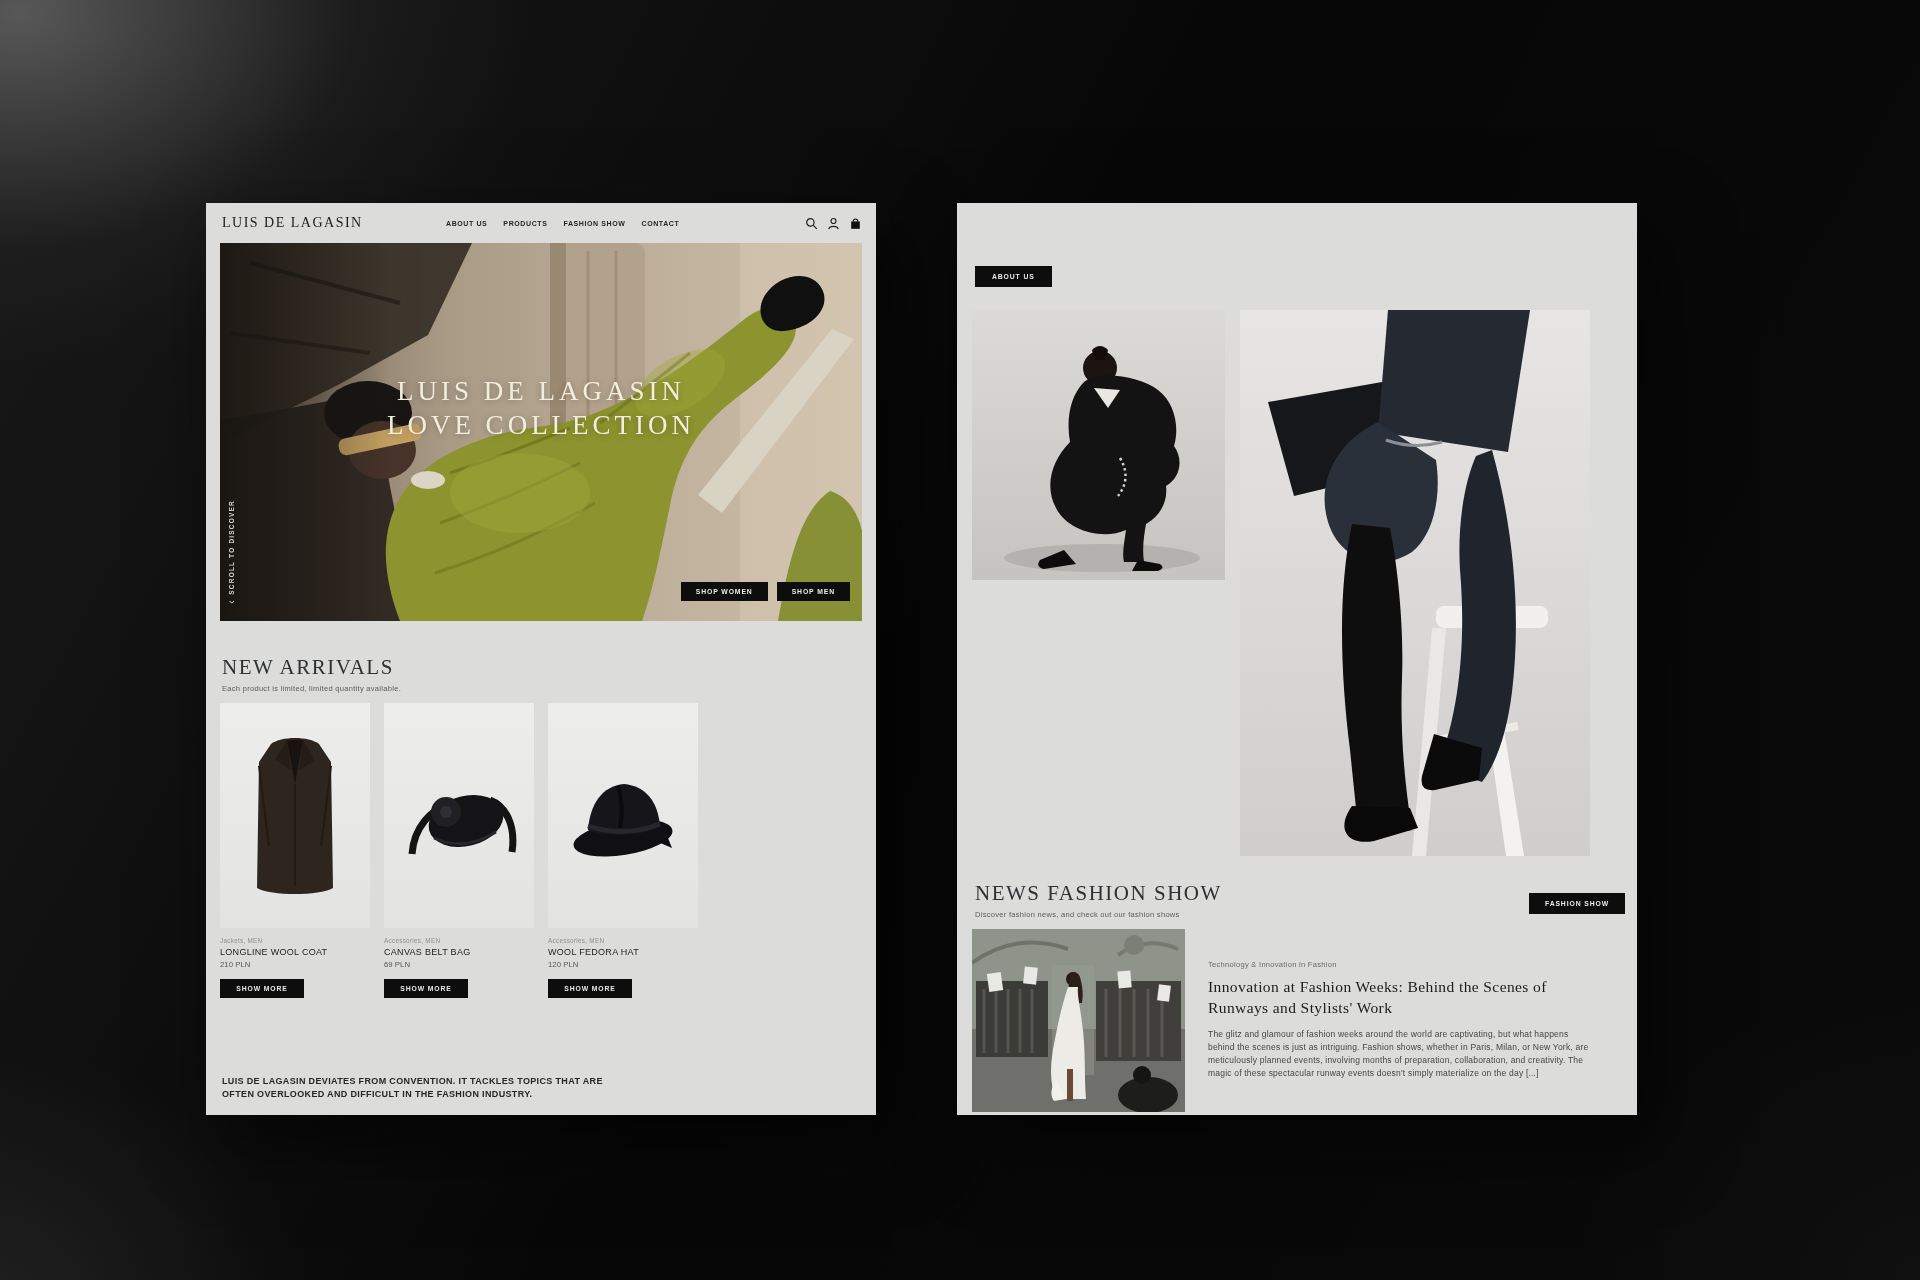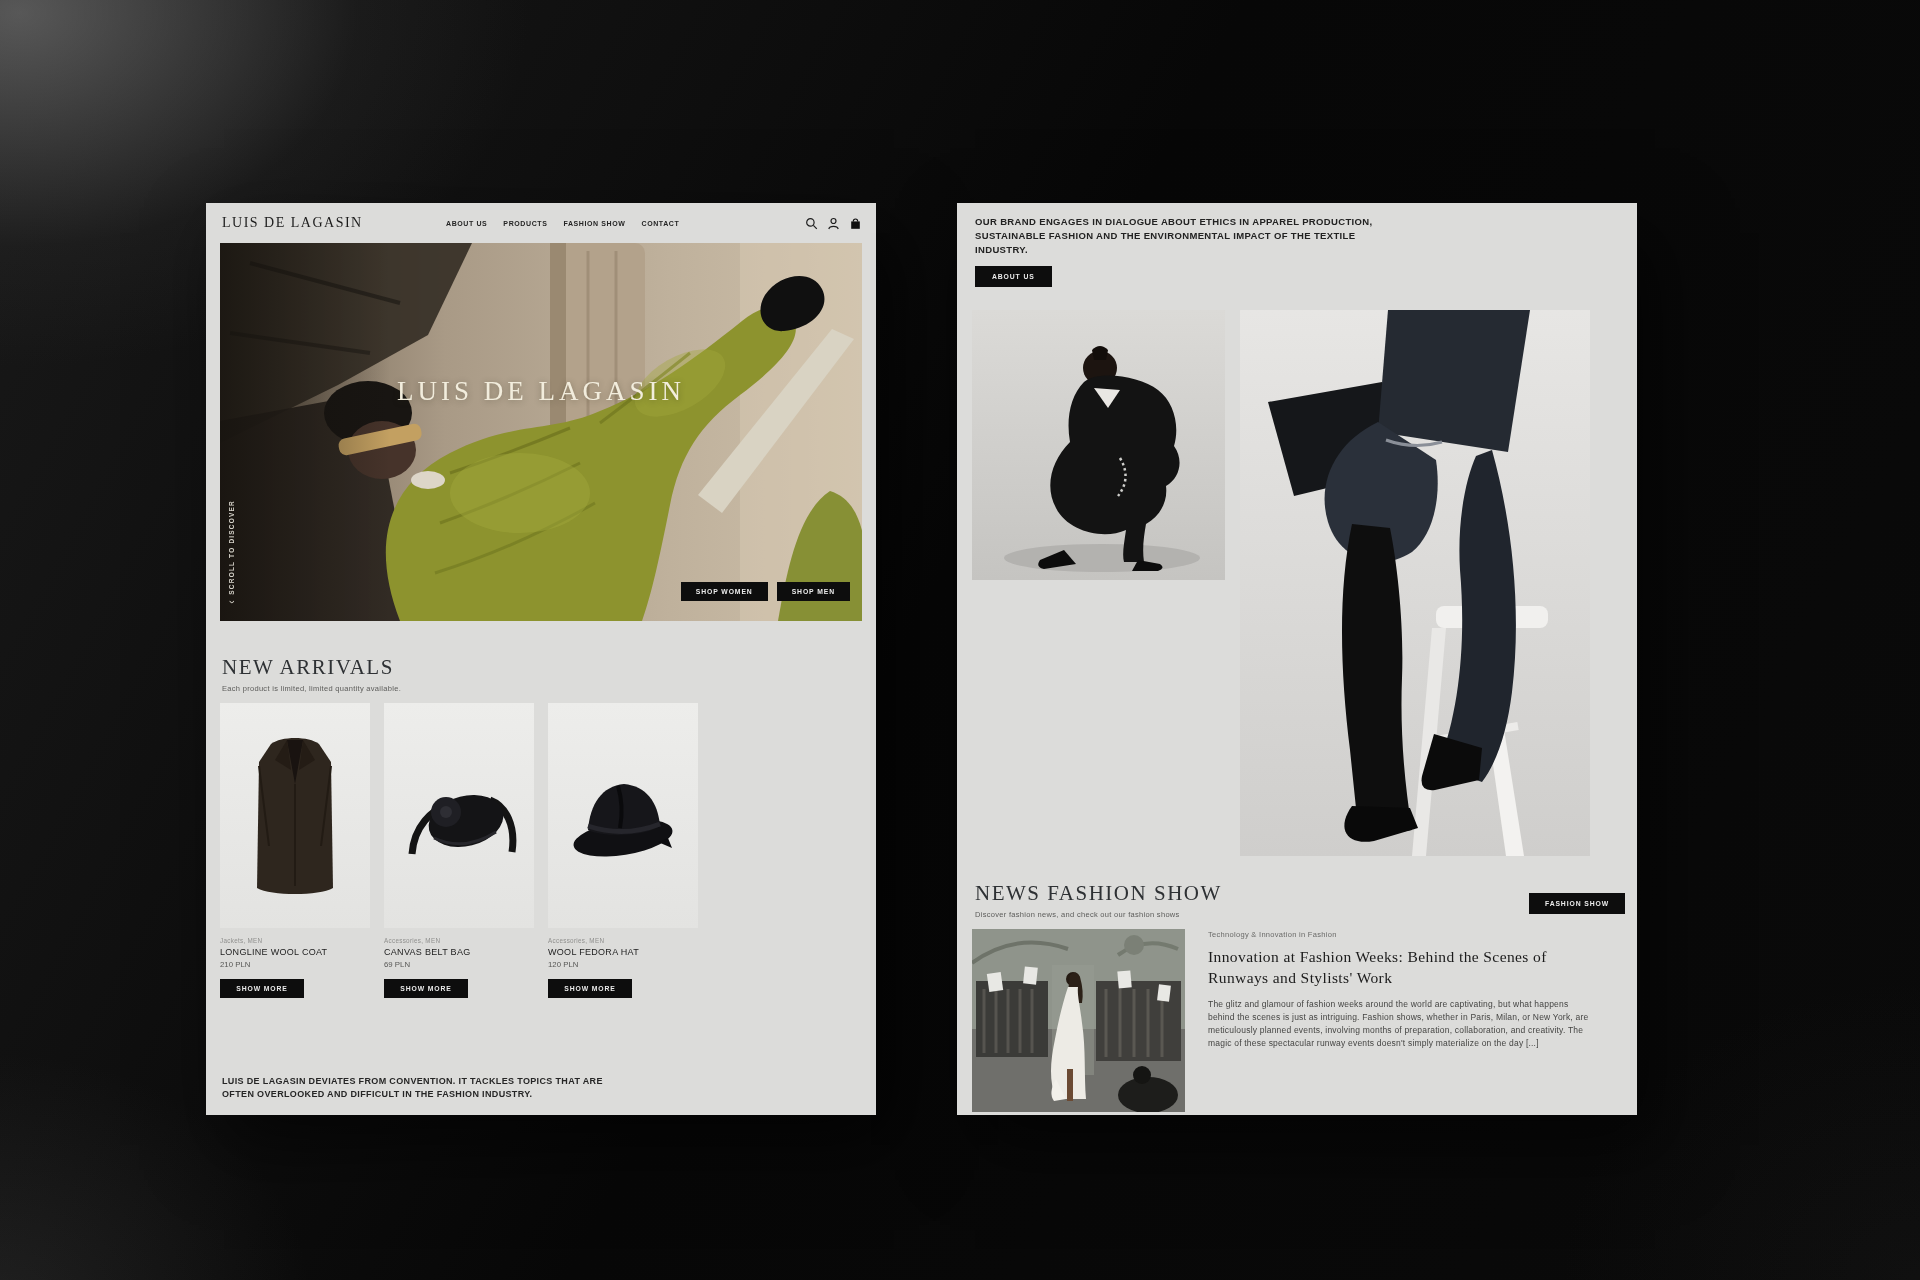--- a/index.html
+++ b/index.html
@@ -70,21 +70,21 @@
 
   .photo-frame { position:absolute; overflow:hidden; background:#d6d5d2; }
   .photo-suit { left:15px; top:107px; width:253px; height:270px; }
   .photo-legs { left:283px; top:107px; width:350px; height:546px; }
   .photo-frame svg { display:block; }
 
   .news-head { position:absolute; left:18px; top:678px; }
   .news-btn { position:absolute; right:12px; top:690px; padding:7px 16px; }
   .photo-backstage { left:15px; top:726px; width:213px; height:183px; }
 
-  .article { position:absolute; left:251px; top:727px; width:386px; }
+  .article { position:absolute; left:251px; top:757px; width:386px; }
   .article-cat { font-size:7.5px; color:#6a6a68; letter-spacing:.3px; }
   .article-title { margin-top:8px; font-family:"Liberation Serif", serif; font-size:15.5px;
     letter-spacing:.4px; line-height:1.35; color:#1b1b1b; cursor:pointer; }
   .article-excerpt { margin-top:9px; font-size:8.5px; line-height:1.55; color:#454543; letter-spacing:.2px; }
 </style>
 </head>
 <body>
 
 <div class="stage">
 
@@ -149,20 +149,21 @@
         <ellipse cx="460" cy="140" rx="50" ry="26" fill="#a2a83b" opacity=".4" transform="rotate(-30 460 140)"></ellipse>
         <path d="M545,52 C560,30 592,26 602,46 C612,66 590,86 564,88 C544,90 534,70 545,52 Z" fill="#101010"></path>
         <ellipse cx="148" cy="170" rx="44" ry="32" fill="#181512"></ellipse>
         <ellipse cx="162" cy="207" rx="34" ry="29" fill="#46332a"></ellipse>
         <rect x="118" y="188" width="84" height="17" rx="7" fill="#c3a061" transform="rotate(-12 160 196)"></rect>
         <ellipse cx="208" cy="237" rx="17" ry="9" fill="#ddd6c8"></ellipse>
         <rect width="170" height="378" fill="url(#vig)"></rect>
       </svg>
       <div class="hero-title">
         <div>LUIS DE LAGASIN</div>
+        <div>LOVE COLLECTION</div>
       </div>
       <div class="scroll-wrap">
         <span class="scroll-label">SCROLL TO DISCOVER</span>
         <span class="scroll-chevron">‹</span>
       </div>
       <div class="hero-cta">
         <button class="btn">SHOP WOMEN</button>
         <button class="btn">SHOP MEN</button>
       </div>
     </div>
@@ -225,21 +226,20 @@
         <div class="card-price">120 PLN</div>
         <button class="btn card-btn">SHOW MORE</button>
       </div>
     </div>
 
     <div class="left-footer">LUIS DE LAGASIN DEVIATES FROM CONVENTION. IT TACKLES TOPICS THAT ARE OFTEN OVERLOOKED AND DIFFICULT IN THE FASHION INDUSTRY.</div>
   </div>
 
   <div class="panel panel-right">
 
-    <div class="about-text">OUR BRAND ENGAGES IN DIALOGUE ABOUT ETHICS IN APPAREL PRODUCTION, SUSTAINABLE FASHION AND THE ENVIRONMENTAL IMPACT OF THE TEXTILE INDUSTRY.</div>
     <button class="btn about-btn">ABOUT US</button>
 
     <div class="photo-frame photo-suit">
       <svg width="253" height="270" viewBox="0 0 253 270" preserveAspectRatio="none">
         <defs>
           <linearGradient id="sg" x1="0" y1="0" x2="0" y2="1">
             <stop offset="0" stop-color="#dbdad7"></stop>
               <stop offset="1" stop-color="#c5c4c1"></stop>
           </linearGradient>
         </defs>

